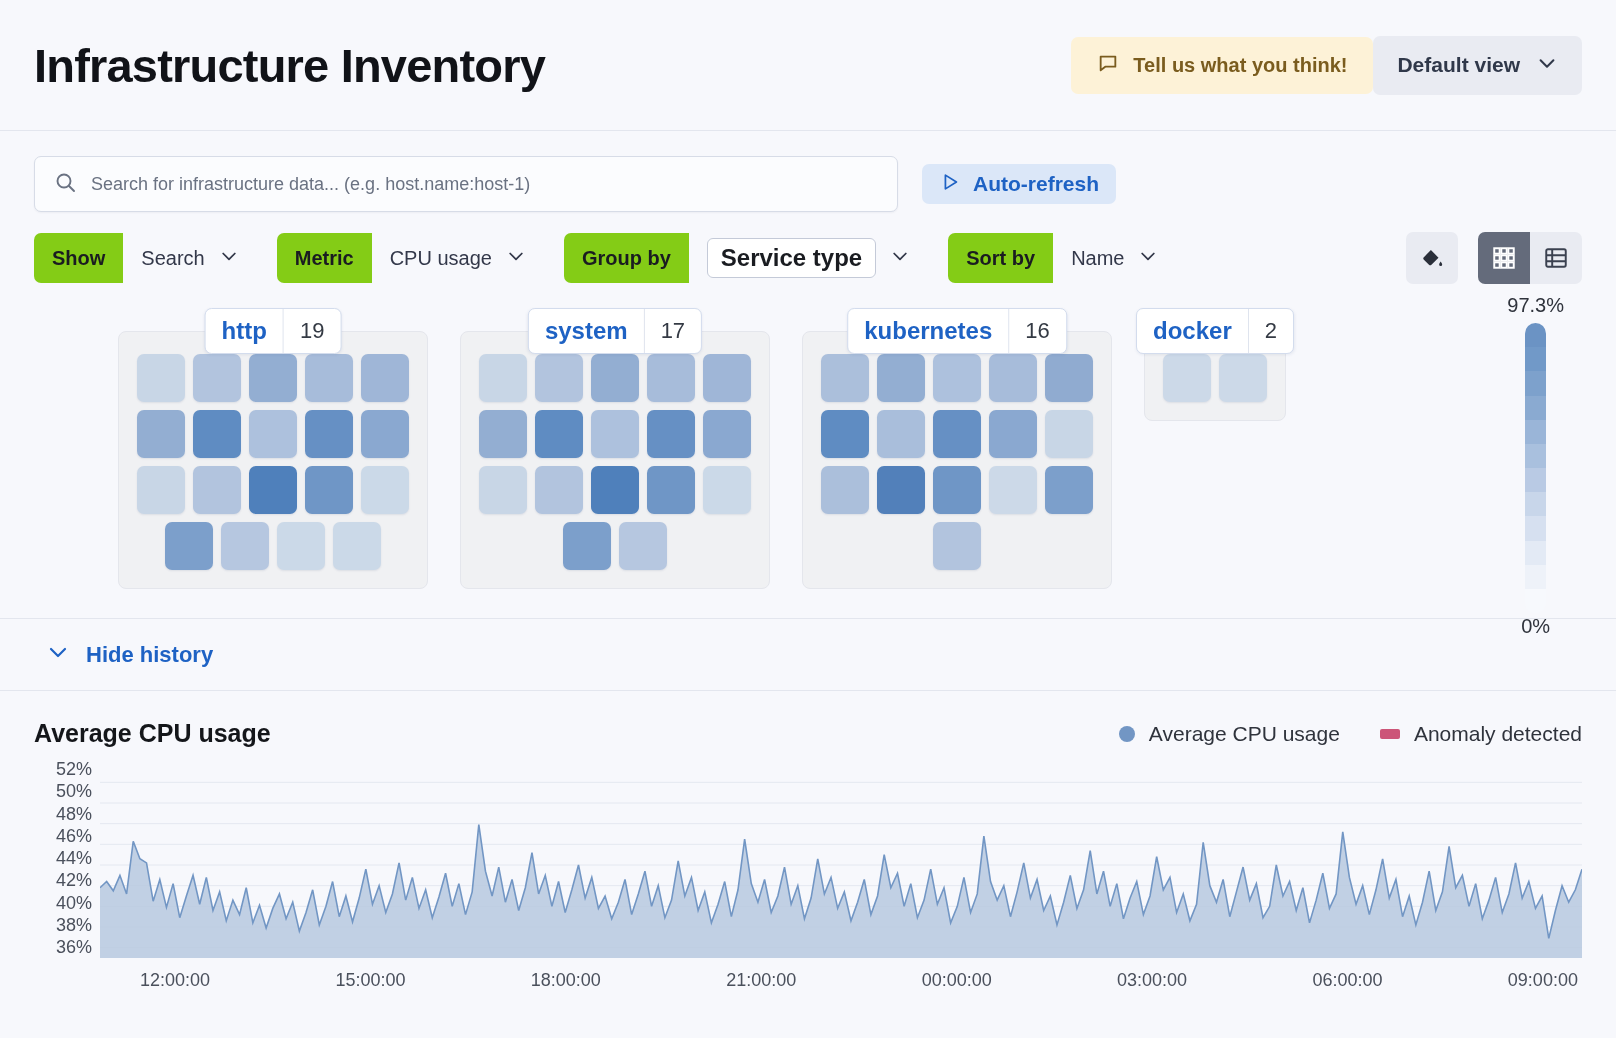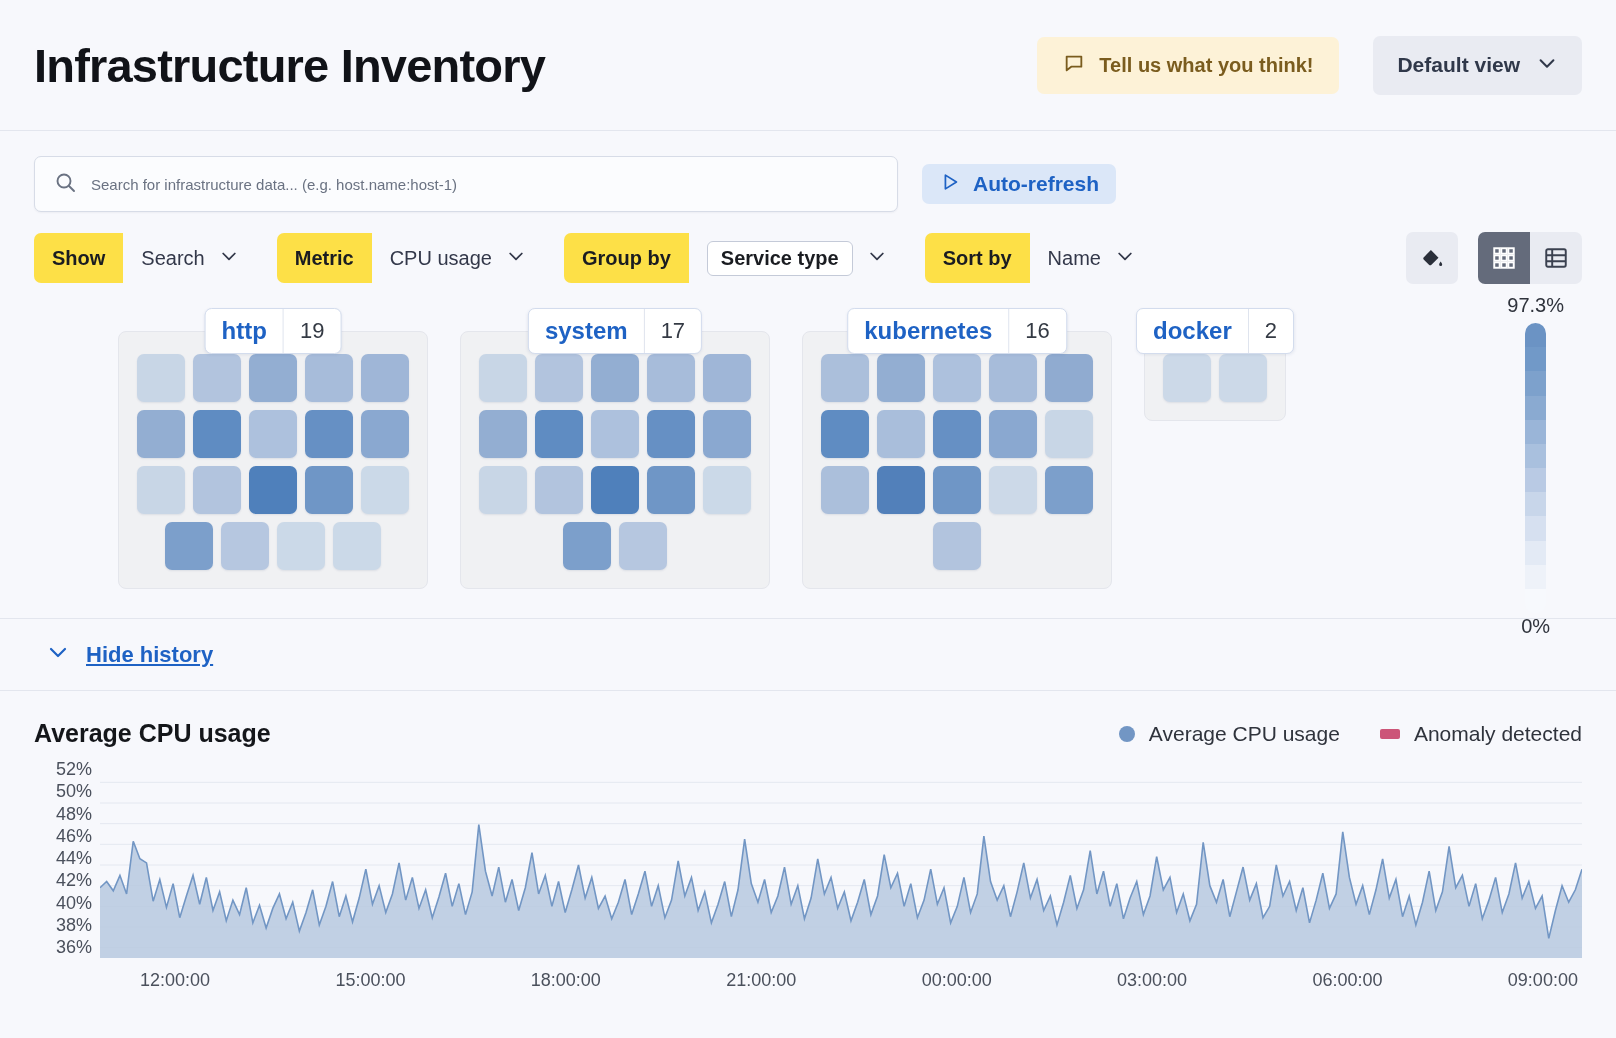--- a/index.html
+++ b/index.html
@@ -18,21 +18,21 @@
     display: flex; align-items: center;
     padding: 0 34px;
     border-bottom: 1px solid #e3e6ee;
     background: #f7f8fc;
     justify-content: center;
   }
   .page-title {
     font-size: 47px; font-weight: bold; letter-spacing: -0.8px;
     color: #111318; line-height: 1;
   }
-  .header-right { margin-left: auto; display: flex; align-items: center; gap: 34px; }
+  .header-right { margin-left: auto; display: flex; align-items: center; }
   .feedback-btn {
     display: flex; align-items: center; gap: 14px;
     background: #fdf2d7; color: #7a5c1e;
     border-radius: 7px; padding: 15px 26px;
     font-size: 20px; font-weight: bold; border: none; cursor: pointer;
   }
   .default-view-btn {
     display: flex; align-items: center; gap: 16px;
     background: #e9ebf2; color: #30384a;
     border-radius: 7px; padding: 16px 24px;
@@ -44,21 +44,21 @@
     display: flex; align-items: center; gap: 24px;
     padding: 25px 34px 0 34px;
   }
   .search-box {
     flex: 0 0 864px; height: 56px;
     display: flex; align-items: center; gap: 14px;
     background: #fbfcfe; border: 1px solid #d7dce7;
     border-radius: 7px; padding: 0 18px;
     box-shadow: 0 1px 2px rgba(30,40,70,.05);
   }
-  .search-placeholder { font-size: 15px; color: #6a7282; }
+  .search-placeholder { font-size: 18px; color: #6a7282; }
   .date-box {
     flex: 0 0 400px; height: 56px;
     display: flex; align-items: center; gap: 16px;
     background: #fbfcfe; border: 1px solid #d7dce7;
     border-radius: 7px; padding: 0 20px;
     box-shadow: 0 1px 2px rgba(30,40,70,.05);
   }
   .date-text { font-size: 21px; color: #22252b; }
   .refresh-btn {
     flex: 0 0 194px; height: 40px;
@@ -72,33 +72,33 @@
     display: flex; align-items: center;
     padding: 18px 34px 0 34px;
     height: 74px;
   }
   .filter-group {
     display: flex; align-items: stretch; height: 50px;
     border-radius: 7px; overflow: hidden; margin-right: 20px;
   }
   .filter-label {
     display: flex; align-items: center;
-    background: #fde047; color: #1a1c21;
+    background: #84cc16; color: #1a1c21;
     font-size: 20px; font-weight: bold;
     padding: 0 18px;
   }
   .filter-value {
     display: flex; align-items: center; gap: 14px;
     background: transparent; color: #33384a;
     font-size: 20px; padding: 0 18px; cursor: pointer;
   }
   .filter-pill {
     border: 1px solid #c4cad8; background: #fff;
     border-radius: 6px; padding: 5px 13px;
-    font-size: 20px; font-weight: bold; color: #1a1c21;
+    font-size: 24px; font-weight: bold; color: #1a1c21;
   }
   .toolbar-right { margin-left: auto; display: flex; align-items: center; gap: 20px; }
   .icon-btn {
     width: 52px; height: 52px; border-radius: 7px;
     background: #e9ebf2; border: none; cursor: pointer;
     display: flex; align-items: center; justify-content: center;
   }
   .seg { display: flex; border-radius: 7px; overflow: hidden; }
   .seg-btn {
     width: 52px; height: 52px; border: none; cursor: pointer;
@@ -153,21 +153,21 @@
   .legend-bar span { flex: 1 1 auto; display: block; }
 
   
   .history-bar {
     flex: 0 0 72px; display: flex; align-items: center;
     padding-left: 46px; border-bottom: 1px solid #e3e6ee;
   }
   .hide-history {
     display: flex; align-items: center; gap: 16px;
     color: #1e62c4; font-size: 22px; font-weight: bold;
-    background: none; border: none; cursor: pointer; text-decoration: underline;
+    background: none; border: none; cursor: pointer;
   }
 
   .chart-panel { flex: 1 1 auto; padding: 28px 34px 0 34px; position: relative; }
   .chart-head { display: flex; align-items: center; }
   .chart-title { font-size: 25px; font-weight: bold; color: #14161a; }
   .chart-legend { margin-left: auto; display: flex; align-items: center; gap: 40px; }
   .leg-item { display: flex; align-items: center; gap: 14px; font-size: 21px; color: #2f333c; }
   .leg-dot { width: 16px; height: 16px; border-radius: 50%; background: #7296c4; }
   .leg-sq { width: 20px; height: 10px; border-radius: 2px; background: #cc5578; }
 

